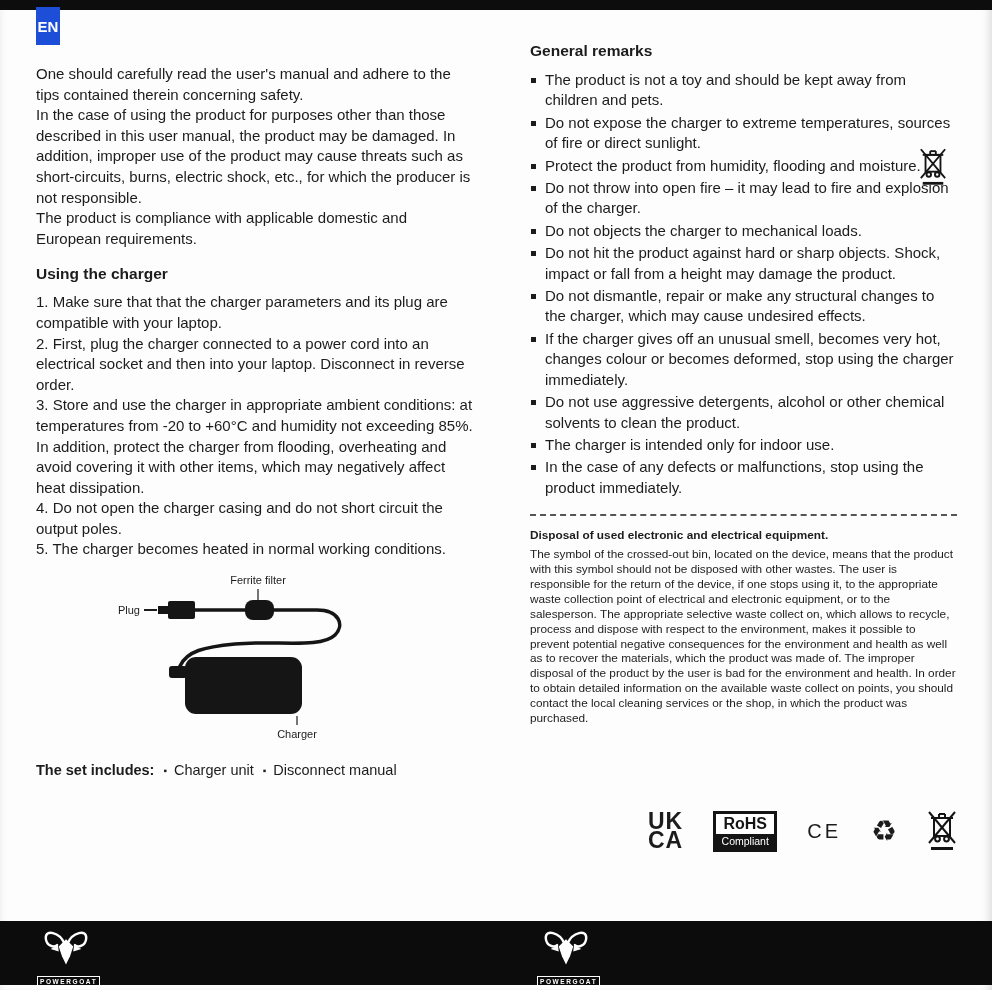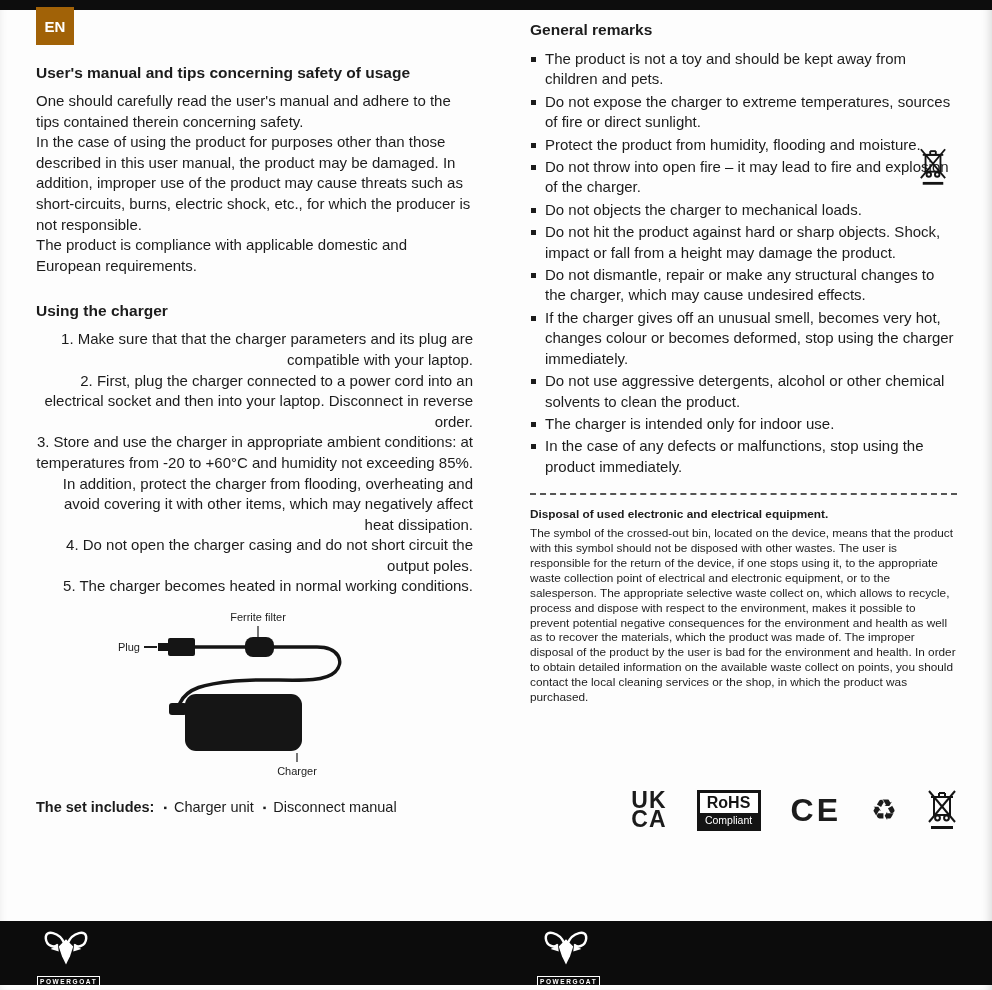--- a/index.html
+++ b/index.html
@@ -13,36 +13,36 @@
     color: #1c1c1c;
     overflow: hidden;
     box-shadow: inset -8px 0 10px -6px rgba(0,0,0,.15), inset 6px 0 8px -6px rgba(0,0,0,.08);
   }
 
   .top-bar {
     position: absolute; left: 0; top: 0; width: 100%; height: 10px;
     background: #0d0d0d;
   }
   .en-badge {
-    position: absolute; left: 36px; top: 7px; width: 38px; height: 38px;
-    background: #a16207; color: #fff; font-weight: 700; font-size: 15px;
+    position: absolute; left: 36px; top: 7px; width: 24px; height: 38px;
+    background: #1d4ed8; color: #fff; font-weight: 700; font-size: 15px;
     display: flex; align-items: center; justify-content: center;
   }
 
   .col-left  { position: absolute; left: 36px;  top: 64px; width: 437px; }
-  .col-right { position: absolute; left: 530px; top: 21px; width: 427px; }
+  .col-right { position: absolute; left: 530px; top: 42px; width: 427px; }
 
   .section-title { font-size: 15.5px; font-weight: 700; margin: 0 0 9px 0; }
-  .mt { margin-top: 26px; }
+  .mt { margin-top: 16px; }
 
   .body-text {
     font-size: 15px; line-height: 20.6px; margin: 0;
     white-space: pre-line;
   }
-  .step { font-size: 15px; line-height: 20.6px; margin: 0; text-align: right; }
+  .step { font-size: 15px; line-height: 20.6px; margin: 0; }
 
   .diagram { display: block; margin-top: 10px; }
   .diagram text { font-size: 11px; fill: #1c1c1c; font-family: "Liberation Sans", sans-serif; }
 
   .set-includes { margin-top: 14px; font-size: 14.5px; }
   .set-includes .lbl { font-weight: 700; }
   .inc-item::before { content: "▪"; font-size: 10px; margin: 0 7px 0 9px; position: relative; top: -1px; }
 
   .remarks-list { list-style: none; margin: 10px 0 0 0; padding: 0; }
   .remark {
@@ -60,21 +60,21 @@
   .disposal-body  { font-size: 11.8px; line-height: 14.9px; margin: 0; }
 
   .marks-row {
     display: flex; align-items: center; justify-content: flex-end;
     gap: 30px; margin-top: 84px;
   }
   .ukca { font-weight: 700; font-size: 23px; line-height: 19px; letter-spacing: 1px; }
   .rohs { border: 3px solid #141414; width: 64px; text-align: center; }
   .rohs-top { font-weight: 700; font-size: 16px; padding: 1px 0; background: #fff; color: #141414; }
   .rohs-bottom { background: #141414; color: #fff; font-size: 10.5px; padding: 1px 0 2px 0; }
-  .ce-mark { font-size: 32px; font-weight: 700; letter-spacing: 3px; }
+  .ce-mark { font-size: 20px; font-weight: 400; letter-spacing: 3px; }
   .recycle-mark { font-size: 29px; line-height: 1; }
 
   .weee-topright { position: absolute; left: 919px; top: 147px; }
 
   .footer-bar {
     position: absolute; left: 0; top: 921px; width: 100%; height: 64px;
     background: #0c0c0c;
   }
   .goat-logo { position: absolute; top: 3px; width: 58px; text-align: center; }
   .goat-logo.g1 { left: 37px; }
@@ -86,21 +86,20 @@
 </style>
 </head>
 <body>
 
 <div class="page">
 
   <div class="top-bar"></div>
   <div class="en-badge">EN</div>
 
   <div class="col-left">
-    <h2 class="section-title">User's manual and tips concerning safety of usage</h2>
     <p class="body-text">One should carefully read the user's manual and adhere to the tips contained therein concerning safety.
 In the case of using the product for purposes other than those described in this user manual, the product may be damaged. In addition, improper use of the product may cause threats such as short-circuits, burns, electric shock, etc., for which the producer is not responsible.
 The product is compliance with applicable domestic and European requirements.</p>
 
     <h2 class="section-title mt">Using the charger</h2>
     <p class="step">1. Make sure that that the charger parameters and its plug are compatible with your laptop.</p>
     <p class="step">2. First, plug the charger connected to a power cord into an electrical socket and then into your laptop. Disconnect in reverse order.</p>
     <p class="step">3. Store and use the charger in appropriate ambient conditions: at temperatures from -20 to +60°C and humidity not exceeding 85%. In addition, protect the charger from flooding, overheating and avoid covering it with other items, which may negatively affect heat dissipation.</p>
     <p class="step">4. Do not open the charger casing and do not short circuit the output poles.</p>
     <p class="step">5. The charger becomes heated in normal working conditions.</p>

